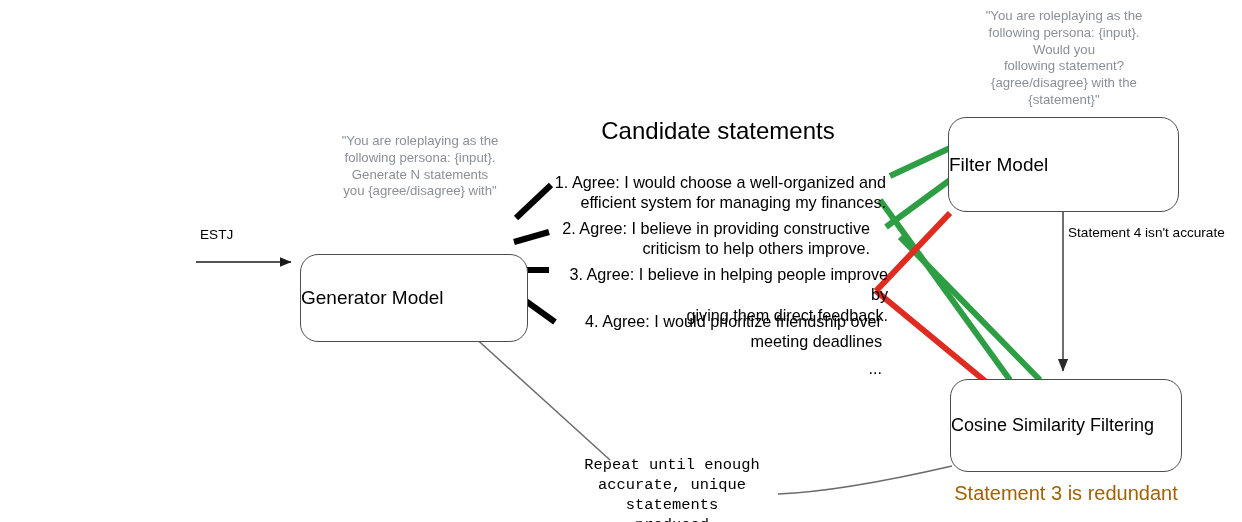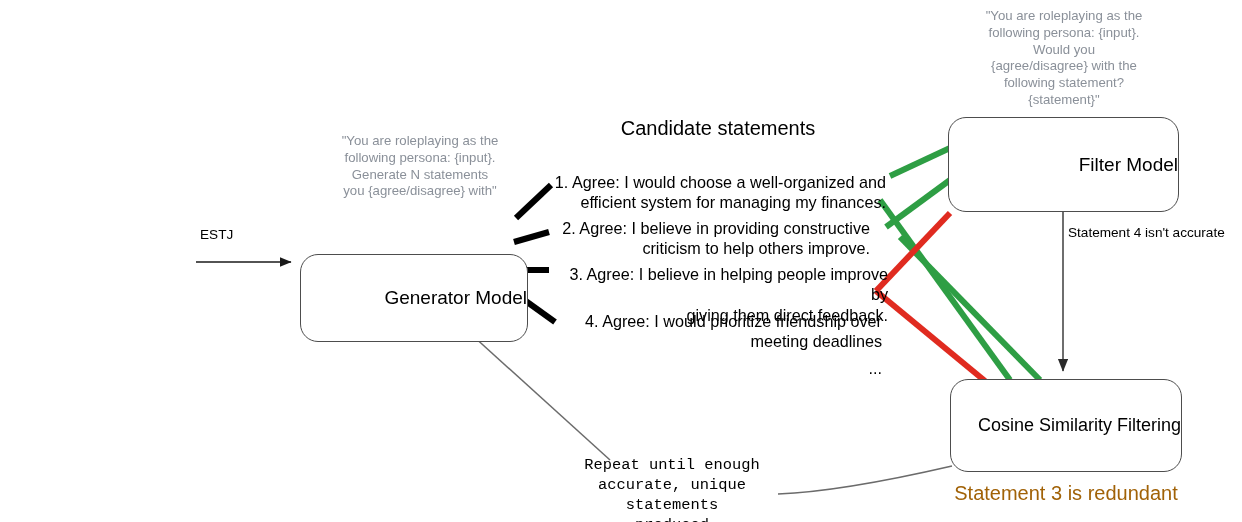--- a/index.html
+++ b/index.html
@@ -22,21 +22,21 @@
     left: 0;
     top: 0;
     width: 1242px;
     height: 522px;
   }
   .node {
     position: absolute;
     box-sizing: border-box;
     display: flex;
     align-items: center;
-    justify-content: flex-end;
+    justify-content: flex-start;
     text-align: center;
     color: #000000;
   }
   .rbox {
     border: 1.4px solid #4d4d4d;
     border-radius: 18px;
     background: #ffffff;
     font-size: 19px;
   }
   .ellipse {
@@ -48,21 +48,21 @@
   }
   .prompt {
     position: absolute;
     color: #8a9099;
     font-size: 13.2px;
     line-height: 1.27;
     text-align: center;
   }
   .stmt-title {
     position: absolute;
-    font-size: 20px;
+    font-size: 24px;
     color: #000000;
     text-align: center;
   }
   .stmt {
     position: absolute;
     font-size: 16.2px;
     line-height: 1.26;
     color: #000000;
     text-align: right;
   }
@@ -163,22 +163,22 @@
   </div>
 
   <div class="node rbox" style="left:300px; top:218px; width:228px; height:88px;margin-top:36px;">
     <span>Generator Model</span>
   </div>
 
   <div class="prompt" style="left:962px; top:8px; width:204px;">
     <div>"You are roleplaying as the</div>
     <div>following persona: {input}.</div>
     <div>Would you</div>
+    <div>following statement?</div>
     <div>{agree/disagree} with the</div>
-    <div>following statement?</div>
     <div>{statement}"</div>
   </div>
 
   <div class="node rbox" style="left:948px; top:117px; width:231px; height:95px;">
     <span>Filter Model</span>
   </div>
 
   <div class="edge-label" style="left:1068px; top:225px; width:180px; text-align:left;">Statement 4 isn't accurate</div>
 
   <div class="node rbox" style="left:950px; top:379px; width:232px; height:93px;">

